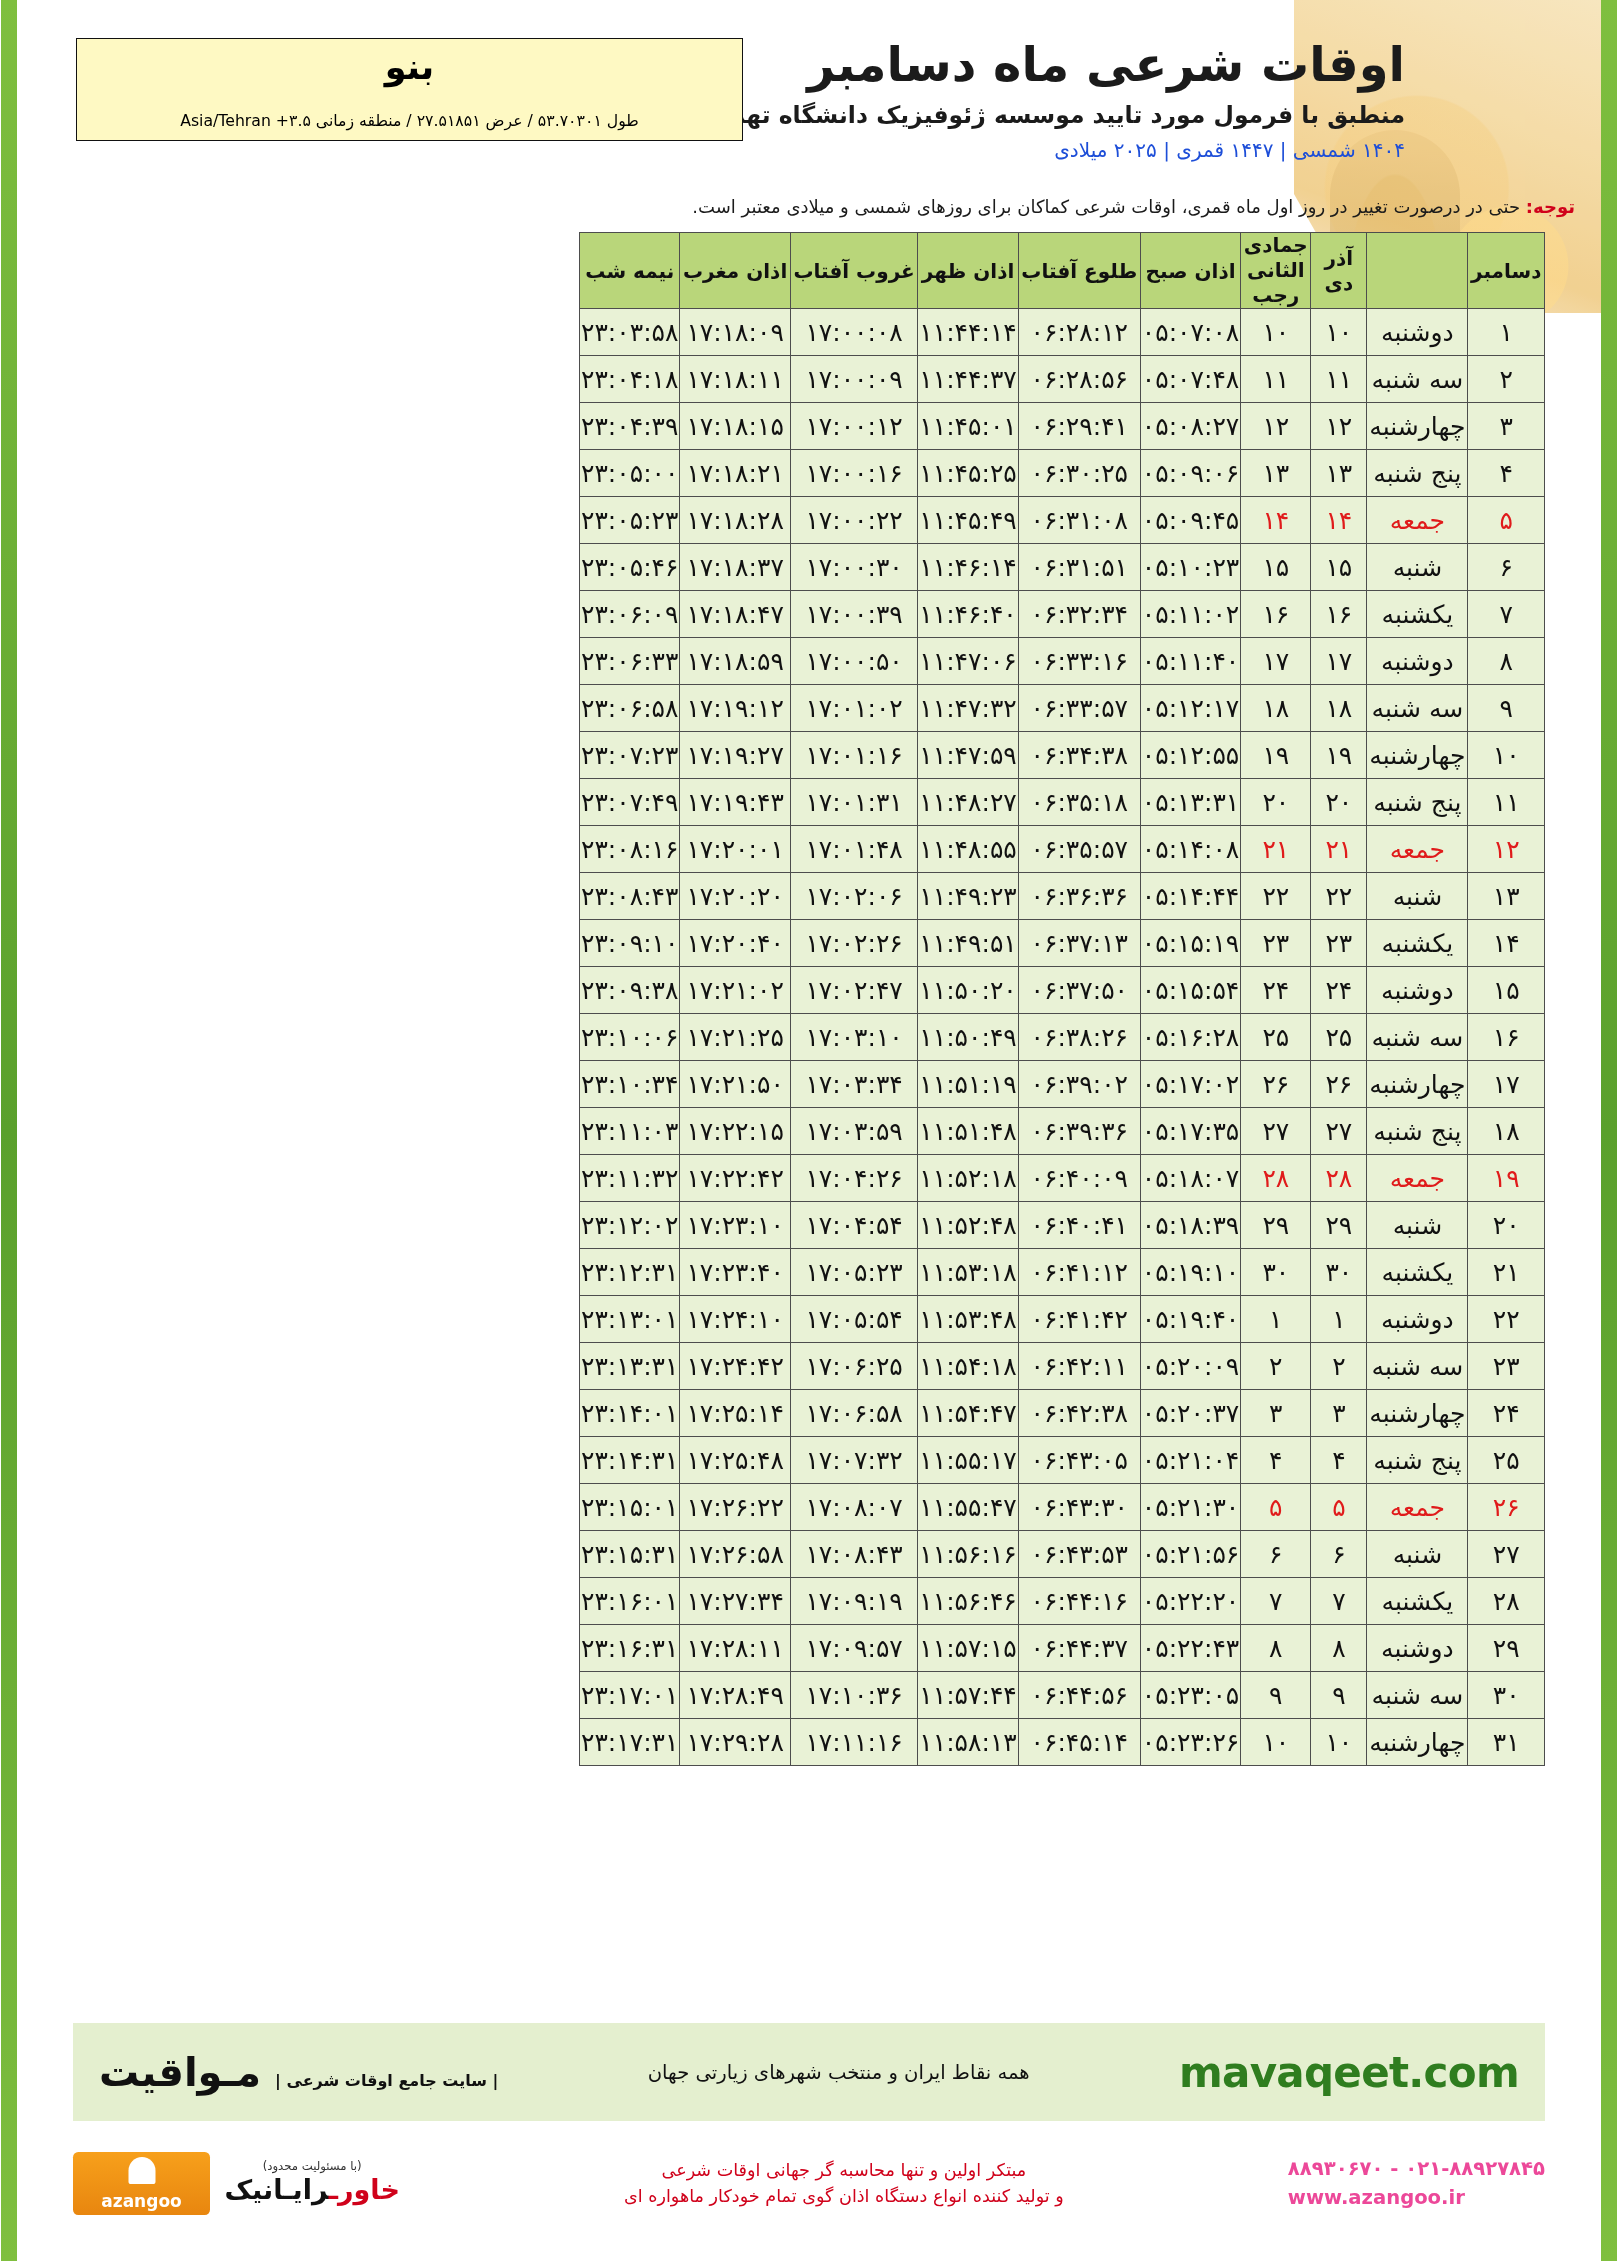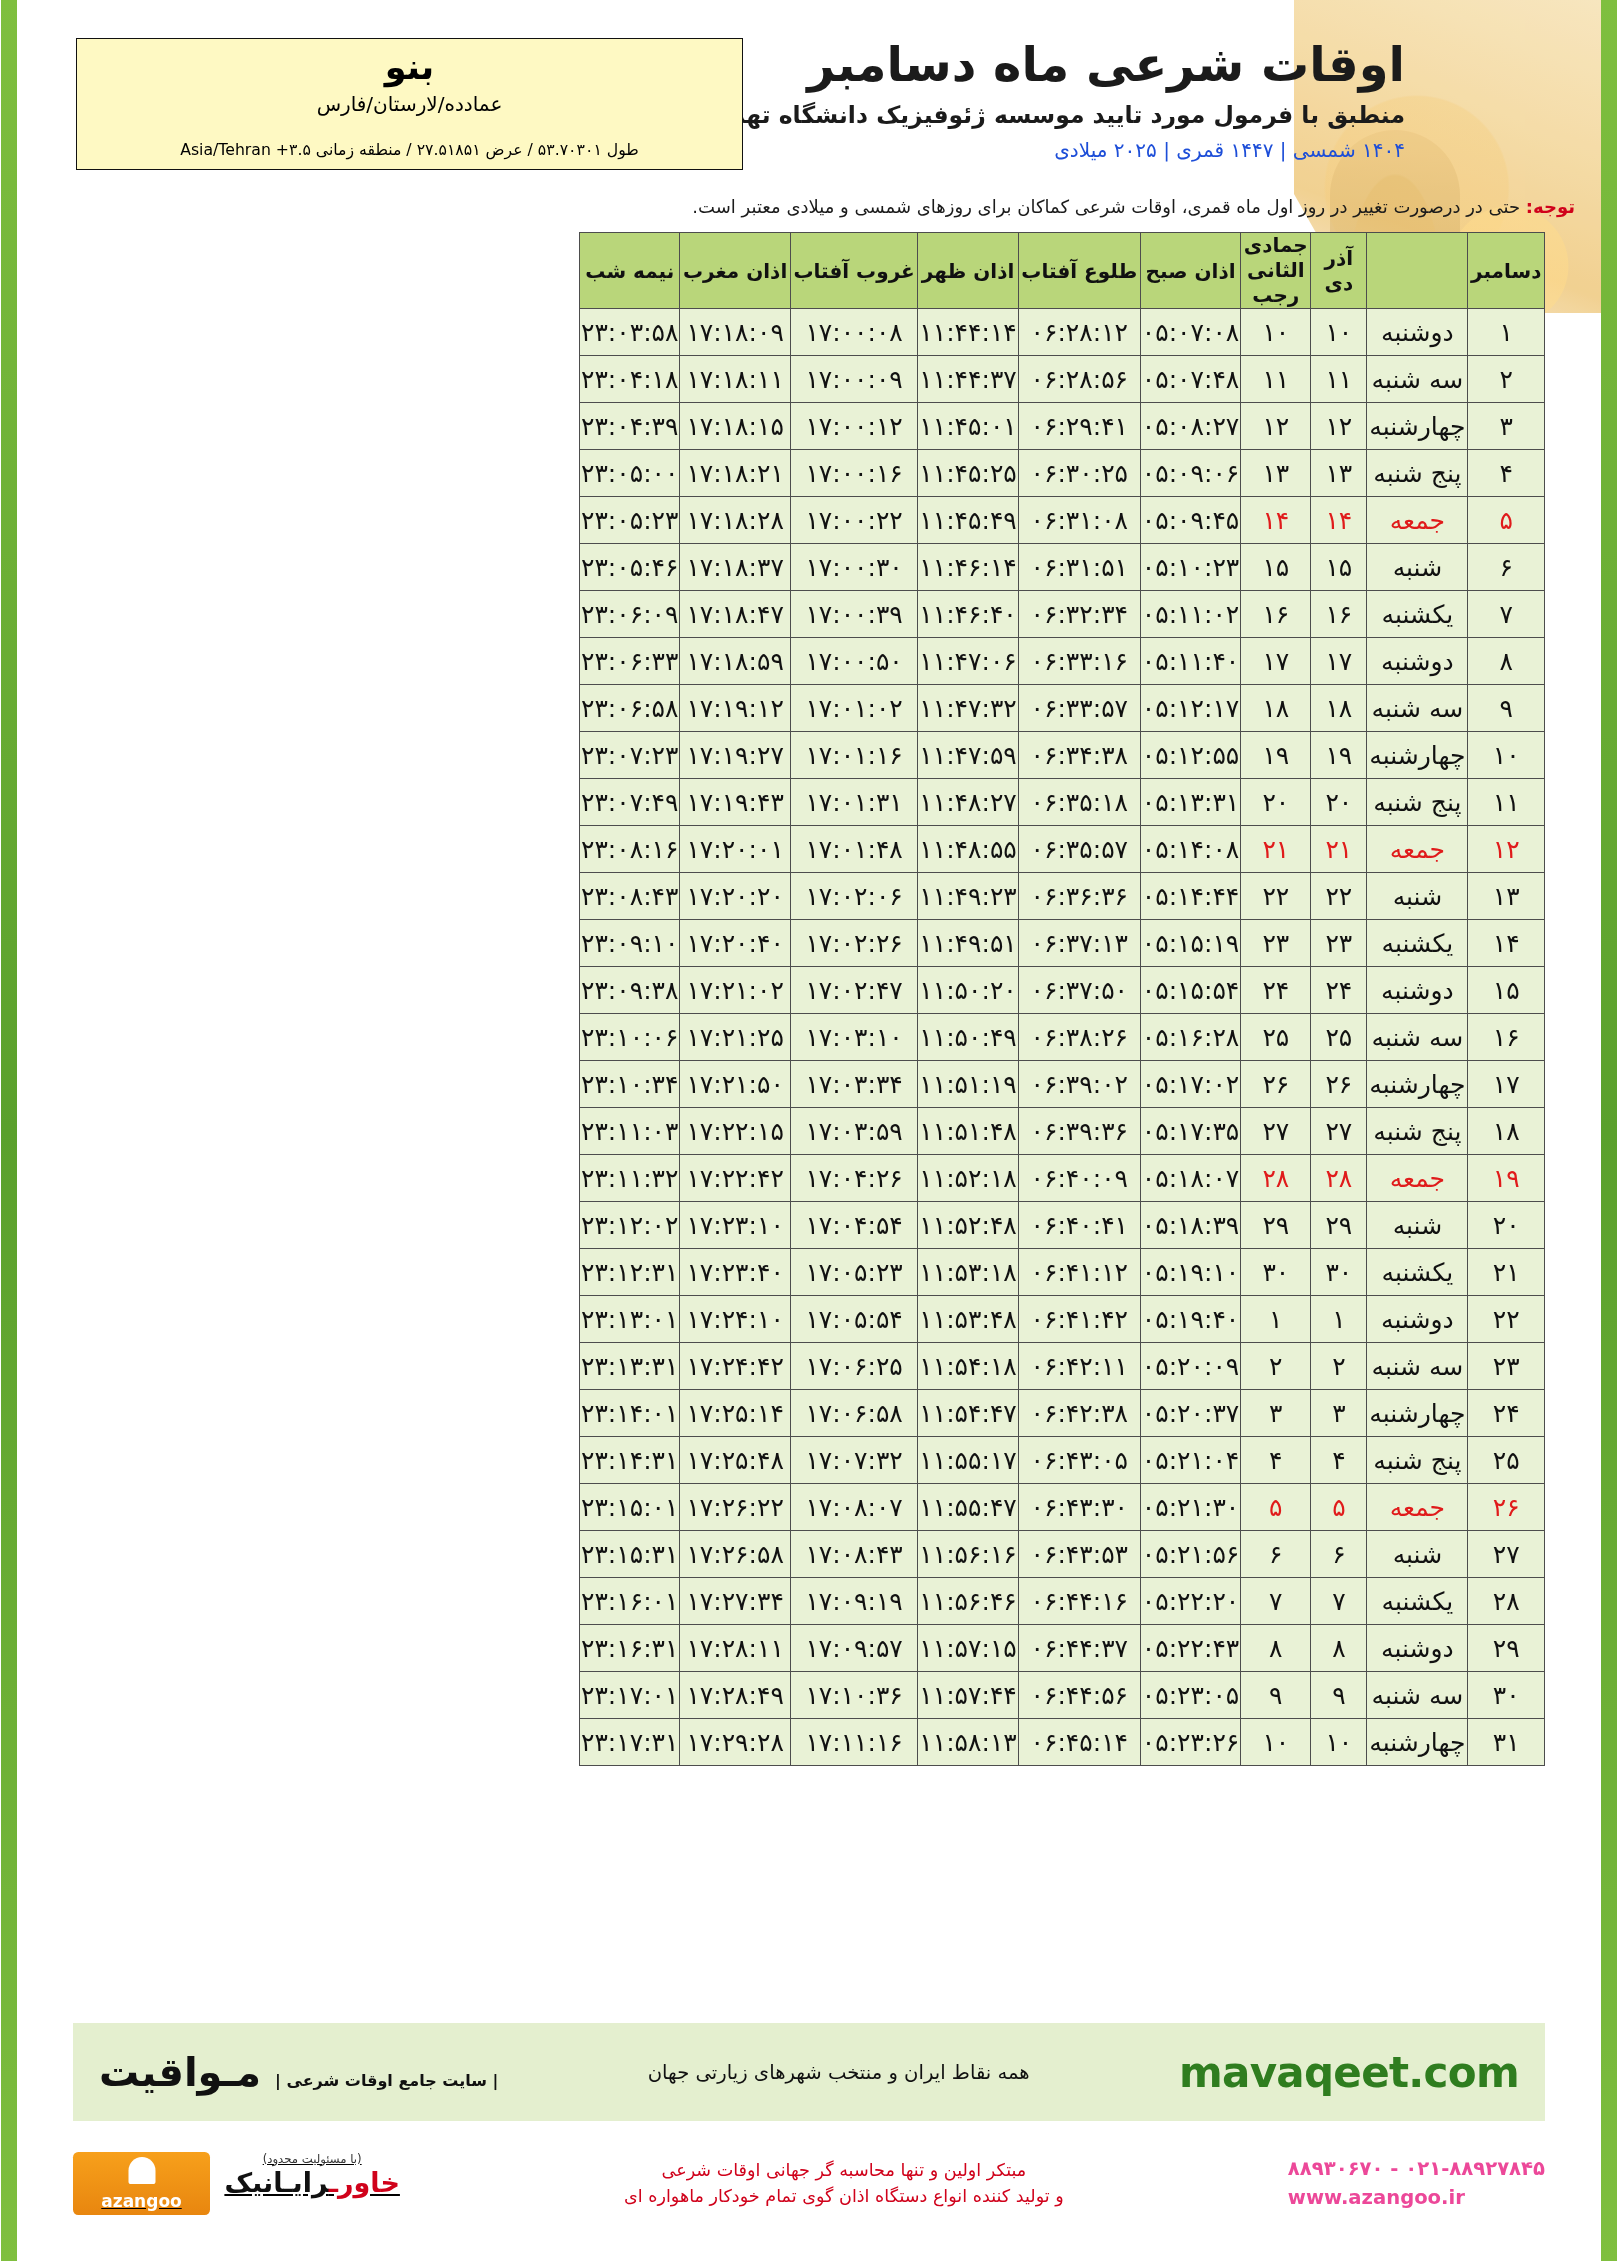--- a/index.html
+++ b/index.html
@@ -228,23 +228,22 @@
     left: 56px;
     right: 56px;
     bottom: 26px;
     height: 104px;
     display: flex;
     align-items: center;
     justify-content: space-between;
   }
   .fb-right {
     display: flex;
-    align-items: flex-start;
+    align-items: center;
     gap: 14.4px;
-    text-decoration: underline;
   }
   .logo-azangoo {
     width: 137px;
     height: 63px;
     background: linear-gradient(180deg,#f7a01b,#e8860f);
     border-radius: 5.2px;
     position: relative;
     color: #fff;
     font-size: 17px;
     font-weight: bold;
@@ -296,21 +295,20 @@
     <div class="mosque-art"></div>
 
     <div class="title-block">
       <div class="title-main">اوقات شرعی ماه دسامبر</div>
       <div class="title-sub">منطبق با فرمول مورد تایید موسسه ژئوفیزیک دانشگاه تهران</div>
       <div class="title-years">۱۴۰۴ شمسی | ۱۴۴۷ قمری | ۲۰۲۵ میلادی</div>
     </div>
 
     <div class="city-box">
       <div class="city-name">بنو</div>
-      <div class="city-path">عمادده/لارستان/فارس</div>
       <div class="city-coords">طول ۵۳.۷۰۳۰۱ / عرض ۲۷.۵۱۸۵۱ / منطقه زمانی ۳.۵+ Asia/Tehran</div>
     </div>
 
     <div class="note-line">
       <b>توجه:</b>
       <span>حتی در درصورت تغییر در روز اول ماه قمری، اوقات شرعی کماکان برای روزهای شمسی و میلادی معتبر است.</span>
     </div>
   </div>
 
   <table class="times">

